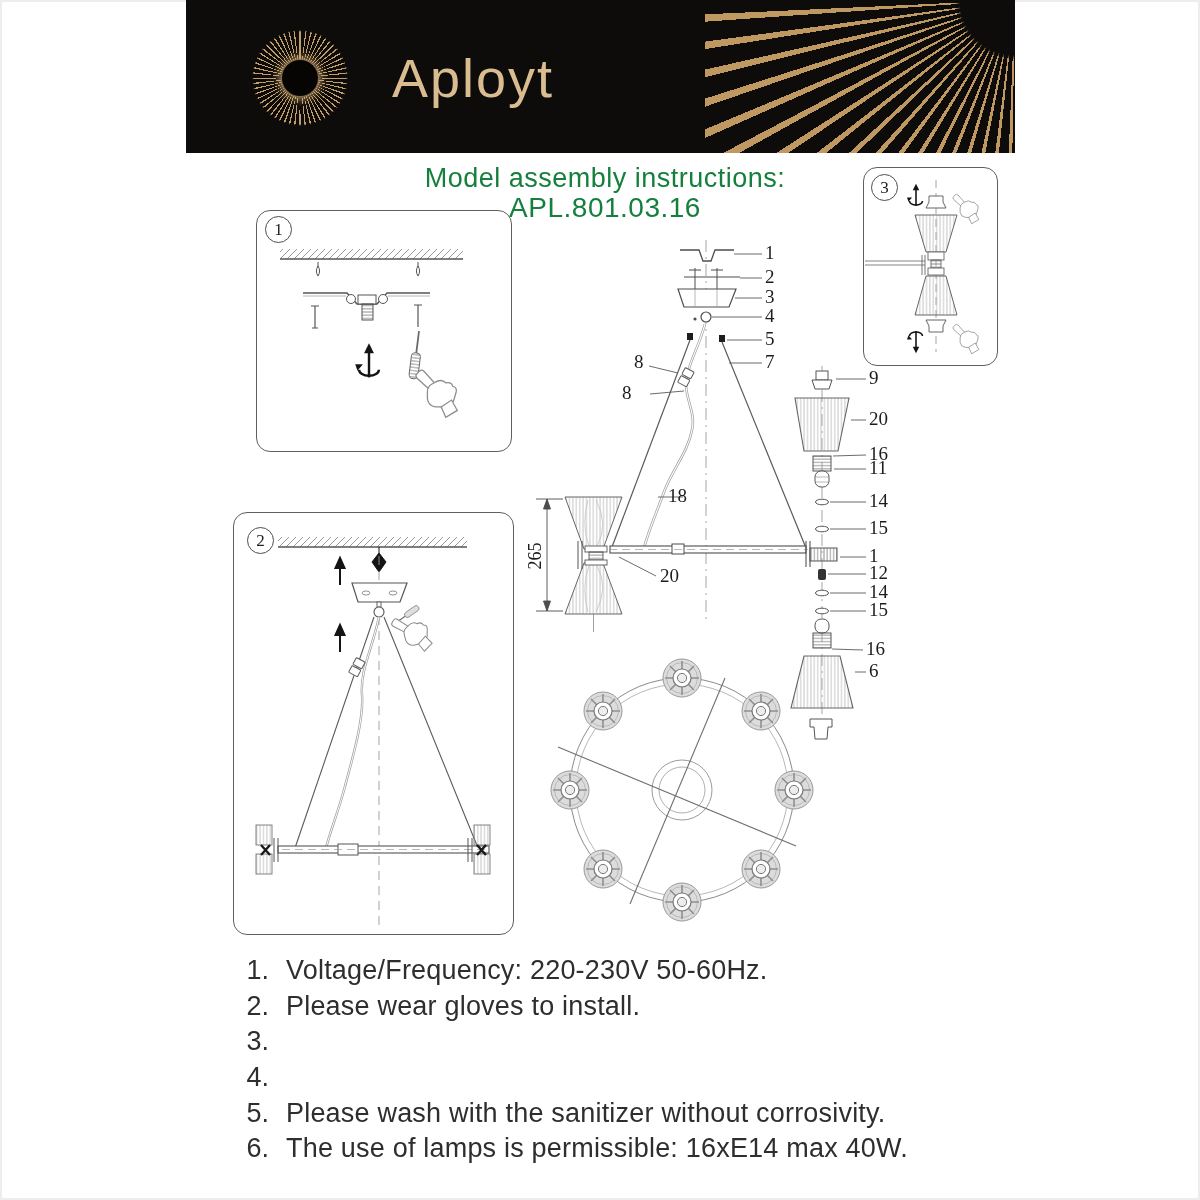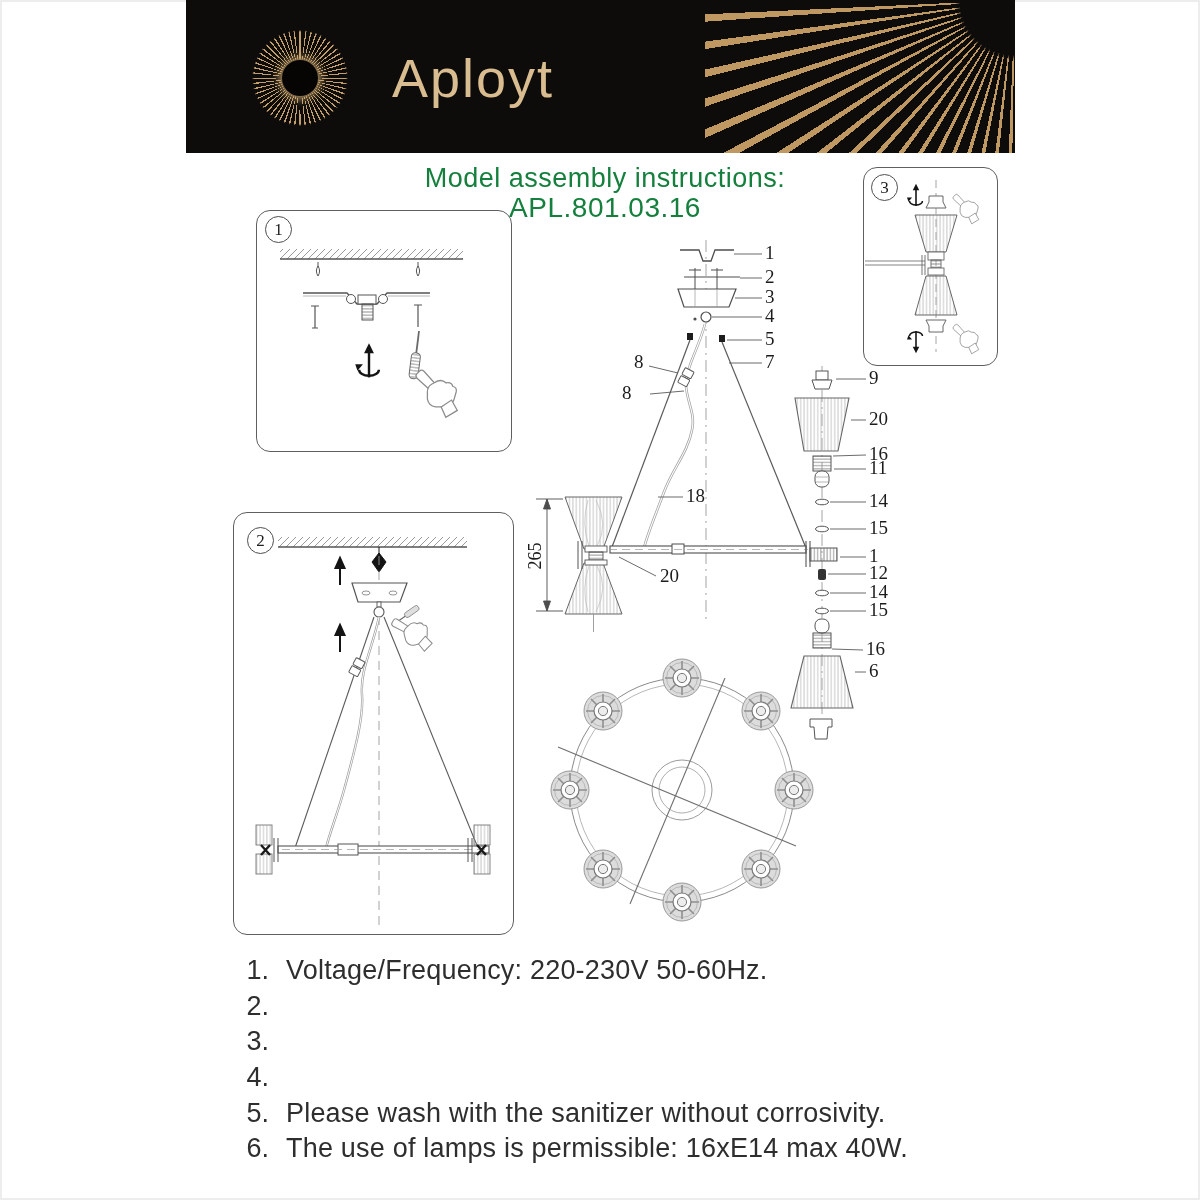--- a/index.html
+++ b/index.html
@@ -356,21 +356,21 @@
 </svg>
 
 <span class="plabel" style="left:765px;top:254px">1</span>
 <span class="plabel" style="left:765px;top:278px">2</span>
 <span class="plabel" style="left:765px;top:298px">3</span>
 <span class="plabel" style="left:765px;top:317px">4</span>
 <span class="plabel" style="left:765px;top:340px">5</span>
 <span class="plabel" style="left:765px;top:363px">7</span>
 <span class="plabel" style="left:634px;top:363px">8</span>
 <span class="plabel" style="left:622px;top:394px">8</span>
-<span class="plabel" style="left:686px;top:497px">18</span>
+<span class="plabel" style="left:668px;top:497px">18</span>
 <span class="plabel" style="left:660px;top:577px">20</span>
 <span class="plabel" style="left:869px;top:379px">9</span>
 <span class="plabel" style="left:869px;top:420px">20</span>
 <span class="plabel" style="left:869px;top:455px">16</span>
 <span class="plabel" style="left:869px;top:469px">11</span>
 <span class="plabel" style="left:869px;top:502px">14</span>
 <span class="plabel" style="left:869px;top:529px">15</span>
 <span class="plabel" style="left:869px;top:557px">1</span>
 <span class="plabel" style="left:869px;top:574px">12</span>
 <span class="plabel" style="left:869px;top:593px">14</span>
@@ -379,20 +379,21 @@
 <span class="plabel" style="left:869px;top:672px">6</span>
 <span class="dim-label" style="left:535px;top:556px">265</span>
 
 <div class="instr">
   <div class="instr-row">
     <span class="instr-num">1.</span>
     <span class="instr-text">Voltage/Frequency: 220-230V 50-60Hz.</span>
   </div>
   <div class="instr-row">
     <span class="instr-num">2.</span>
+    <span class="instr-text">Please wear gloves to install.</span>
   </div>
   <div class="instr-row">
     <span class="instr-num">3.</span>
   </div>
   <div class="instr-row">
     <span class="instr-num">4.</span>
   </div>
   <div class="instr-row">
     <span class="instr-num">5.</span>
     <span class="instr-text">Please wash with the sanitizer without corrosivity.</span>

